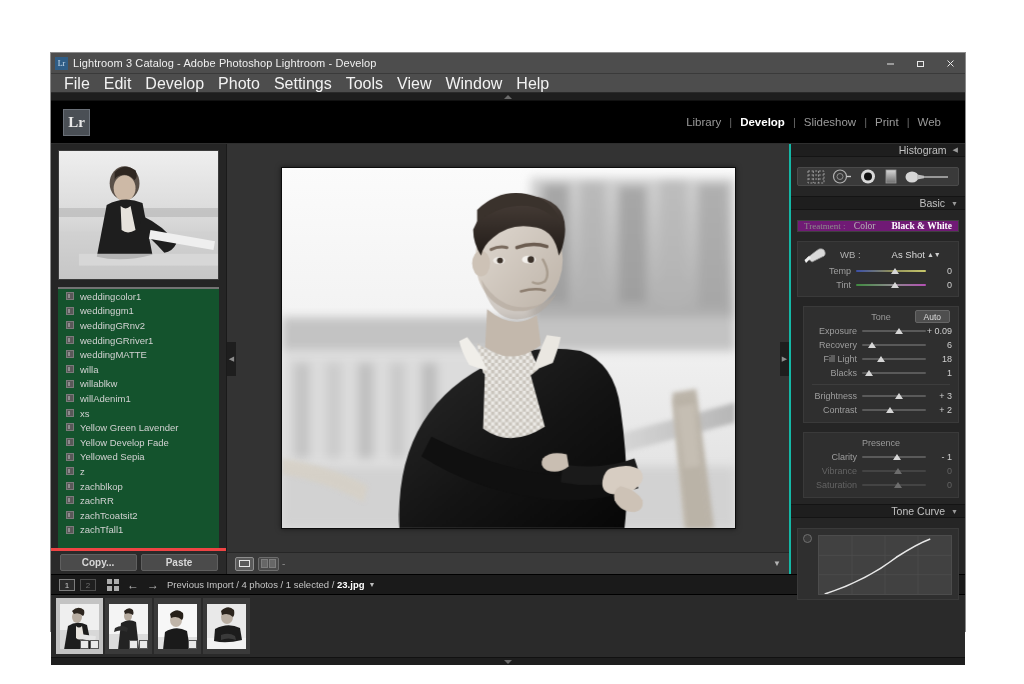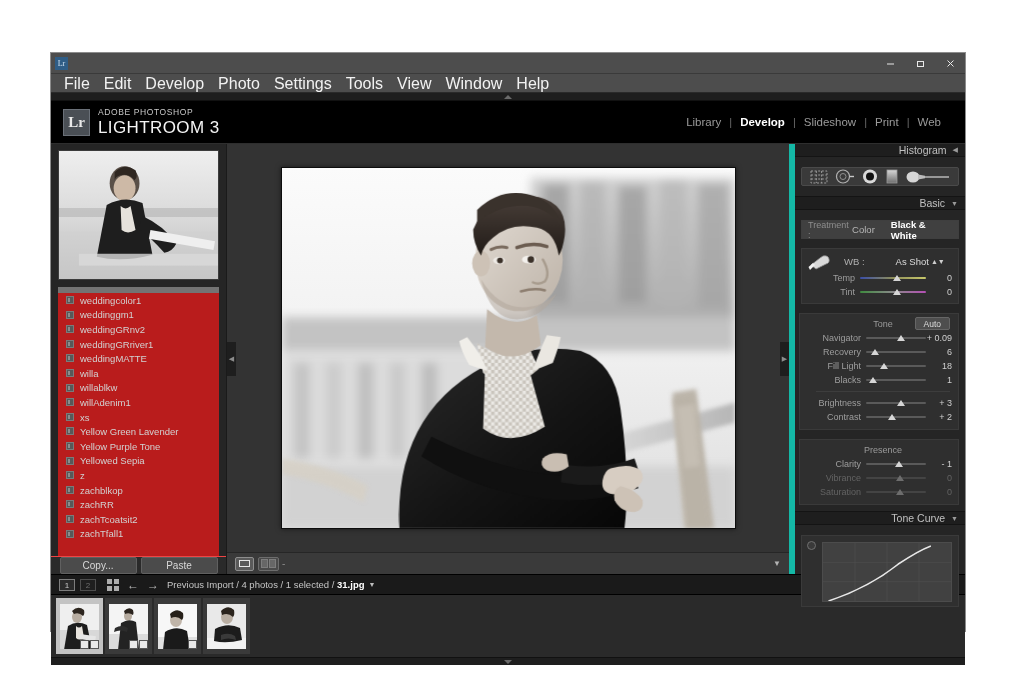--- a/index.html
+++ b/index.html
@@ -120,43 +120,43 @@
   .nav-zoom { color: #6f6f6f; font-size: 8px; letter-spacing: .3px; }
   .nav-zoom.active { color: #e4e4e4; font-weight: bold; }
   .nav-stepper { color: #9a9a9a; font-size: 7px; margin-left: 1px; }
 
   .nav-preview {
     margin: 6px 7px 7px 7px; height: 130px;
     background: #111; border: 1px solid #3c3c3c;
     overflow: hidden; position: relative;
   }
   .preset-list {
-    flex: 1; background: #b91c1c;
-    border-top: 6px solid #737373;
+    flex: 1; background: #14532d;
+    border-top: 2px solid #737373;
     margin: 0 7px; overflow: hidden; position: relative;
   }
   .preset-row {
     height: 14.6px; display: flex; align-items: center;
     padding-left: 22px; position: relative;
   }
   .preset-ico {
     position: absolute; left: 8px; top: 3px;
     width: 8px; height: 8px;
     border: 1px solid #7b7b7b; background: #585858;
   }
   .preset-ico::before {
     content:''; position:absolute; left:1px; top:1px;
     width:2px; height:4px; background:#8d8d8d;
   }
   .preset-name { color: #d2d2d2; font-size: 9.5px; }
 
   .left-bottom {
-    height: 18px; background: #2a2a2a;
+    height: 26px; background: #2a2a2a;
     display: flex; align-items: center; justify-content: center;
-    gap: 4px; border-top: 1px solid #ef4444;
+    gap: 4px; border-top: 3px solid #ef4444; font-weight: bold;
   }
   .lr-btn {
     height: 17px; background: #4b4b4b;
     border: 1px solid #606060; border-radius: 2px;
     color: #d8d8d8; font-size: 10px;
     display: flex; align-items: center; justify-content: center;
   }
   .left-bottom .lr-btn { width: 77px; }
 
   
@@ -195,21 +195,21 @@
     display:flex; align-items:center; justify-content:center; gap:1px;
     margin-right: 3px;
   }
   .tb-ico2 b { display:block; width:7px; height:9px; background:#676767; border:1px solid #7d7d7d; }
   .tb-dash { color:#8a8a8a; font-size: 10px; }
   .tb-right { margin-left:auto; color:#b4b4b4; font-size:8px; }
 
   
   .right-panel {
     width: 176px; background: #252525;
-    border-left: 6px solid #14b8a6;
+    border-left: 2px solid #14b8a6;
     display: flex; flex-direction: column; gap: 6px;
   }
   .rp-head {
     height: 17px; background: #1e1e1e;
     display: flex; align-items: center; justify-content: flex-end;
     padding: 0 7px; border-bottom: 1px solid #141414;
   }
   .rp-head .ptitle { color: #c0c0c0; font-size: 10.5px; }
   .rp-head .tri { color: #9a9a9a; font-size: 7px; margin-left: 6px; }
   .toolstrip {
@@ -224,22 +224,22 @@
     height: 16px; background: #1e1e1e;
     display: flex; align-items: center; justify-content: flex-end;
     padding: 0 7px;
     border-top: 1px solid #141414; border-bottom: 1px solid #141414;
   }
   .sec-head .stitle { color: #c0c0c0; font-size: 10.5px; }
   .sec-head .tri { color: #9a9a9a; font-size: 7px; margin-left: 6px; }
 
   .treat-row {
     height: 19px; margin: 4px 6px 0 6px;
-    background: #404040; border: 1px solid #3f3f3f;
-    display: flex; align-items: center; padding: 0 6px;
+    background: #701a75; border: 1px solid #3f3f3f;
+    display: flex; align-items: center; padding: 0 6px; font-family: Liberation Serif, serif;
   }
   .treat-lbl { color: #8d8d8d; font-size: 9px; }
   .treat-opt { color: #b6b6b6; font-size: 9.5px; margin-left: auto; }
   .treat-opt.active { color: #ffffff; font-weight: bold; margin-left: 16px; }
 
   .wb-block { margin: 3px 6px 0 6px; background: #2f2f2f; border: 1px solid #3a3a3a; padding: 3px 0 4px 0; }
   .wb-row { height: 19px; display: flex; align-items: center; padding: 0 6px; position: relative; }
   .wb-eyedrop { position:absolute; left: 4px; top: 2px; }
   .wb-lbl { color: #b0b0b0; font-size: 9.5px; margin-left: 36px; }
   .wb-val { color: #dcdcdc; font-size: 9.5px; margin-left: 31px; }
@@ -266,21 +266,21 @@
   .sl-val.dim { color: #636363; }
 
   .sub-head { height: 15px; display: flex; align-items: center; justify-content: center; position: relative; }
   .sub-head .st { color: #9a9a9a; font-size: 9px; }
   .auto-btn {
     position: absolute; right: 8px; top: 1px;
     height: 13px; padding: 0 8px; background: #4e4e4e;
     border: 1px solid #666; border-radius: 2px;
     color: #dedede; font-size: 8.5px; line-height: 12px;
   }
-  .tone-block { margin: 3px 6px 0 4px; background: #2f2f2f; border: 1px solid #3a3a3a; padding: 2px 0 5px 8px; }
+  .tone-block { margin: 3px 6px 0 12px; background: #2f2f2f; border: 1px solid #3a3a3a; padding: 2px 0 5px 0; }
   .divider { height: 1px; background: #3d3d3d; margin: 4px 8px; }
 
   .tc-wrap { margin: 4px 6px; background: #2f2f2f; border: 1px solid #3a3a3a; padding: 6px; position: relative; height: 72px; }
   .tc-dot { position:absolute; left:5px; top:5px; width:9px; height:9px; border-radius:50%; border:1px solid #707070; background:#3a3a3a; }
   .tc-graph { margin-left: 14px; height: 60px; background: #414141; border: 1px solid #4c4c4c; position: relative; overflow: hidden; }
 
   .right-bottom {
     height: 26px; background: #2a2a2a;
     display: flex; align-items: center; justify-content: center;
     gap: 4px; border-top: 1px solid #1c1c1c;
@@ -345,20 +345,21 @@
   }
 </style>
 </head>
 <body>
 
 <div id="app">
   <div class="win">
 
     <div class="titlebar">
       <div class="title-badge">Lr</div>
+      <div class="title-text">Lightroom 3 Catalog - Adobe Photoshop Lightroom - Develop</div>
       <div class="win-ctrls">
         <div class="win-btn">
           <svg width="11" height="11" viewBox="0 0 11 11">
               <line x1="2" y1="6" x2="9" y2="6" stroke="#e8e8e8" stroke-width="1"></line>
             </svg>
         </div>
         <div class="win-btn">
           <svg width="11" height="11" viewBox="0 0 11 11">
               <rect x="2.5" y="3.5" width="6" height="5" fill="none" stroke="#e8e8e8" stroke-width="1"></rect>
             </svg>
@@ -390,24 +391,20 @@
         <div class="strip-handle">
           <svg width="26" height="6" viewBox="0 0 26 6">
               <polygon points="13,1 17,5 9,5" fill="#6a6a6a"></polygon>
             </svg>
         </div>
       </div>
 
       <div class="lr-header">
         <div class="logo-wrap">
           <div class="logo-badge">Lr</div>
-          <div class="logo-txt">
-            <span class="logo-sub">ADOBE PHOTOSHOP</span>
-            <span class="logo-main">LIGHTROOM 3</span>
-          </div>
         </div>
         <div class="modules">
           <div class="module">Library</div>
           <div class="module-sep">|</div>
           <div class="module active">Develop</div>
           <div class="module-sep">|</div>
           <div class="module">Slideshow</div>
           <div class="module-sep">|</div>
           <div class="module">Print</div>
           <div class="module-sep">|</div>
@@ -482,21 +479,21 @@
             <div class="preset-row">
               <span class="preset-ico"></span>
               <span class="preset-name">xs</span>
             </div>
             <div class="preset-row">
               <span class="preset-ico"></span>
               <span class="preset-name">Yellow Green Lavender</span>
             </div>
             <div class="preset-row">
               <span class="preset-ico"></span>
-              <span class="preset-name">Yellow Purple Tone</span>
+              <span class="preset-name">Yellow Develop Fade</span>
             </div>
             <div class="preset-row">
               <span class="preset-ico"></span>
               <span class="preset-name">Yellowed Sepia</span>
             </div>
             <div class="preset-row">
               <span class="preset-ico"></span>
               <span class="preset-name">z</span>
             </div>
             <div class="preset-row">
@@ -751,21 +748,21 @@
             </div>
           </div>
 
           <div class="tone-block">
             <div class="sub-head">
               <span class="st">Tone</span>
               <span class="auto-btn">Auto</span>
             </div>
 
             <div class="slider-row">
-              <span class="sl-label">Navigator</span>
+              <span class="sl-label">Exposure</span>
               <span class="sl-track">
                 <span class="sl-line"></span>
                 <span class="sl-knob" style="left:51%"></span>
               </span>
               <span class="sl-val">+ 0.09</span>
             </div>
             <div class="slider-row">
               <span class="sl-label">Recovery</span>
               <span class="sl-track">
                 <span class="sl-line"></span>
@@ -869,21 +866,21 @@
         <div class="fb-num dim">2</div>
         <div class="fb-grid">
             <b></b>
             <b></b>
             <b></b>
             <b></b>
           </div>
         <div class="fb-arrow">←</div>
         <div class="fb-arrow">→</div>
         <div class="fb-path">
-          <span>Previous Import / 4 photos / 1 selected / </span><b>31.jpg</b>
+          <span>Previous Import / 4 photos / 1 selected / </span><b>23.jpg</b>
         </div>
         <span class="fb-caret">▼</span>
         <div class="fb-right">
           <span class="fb-filter-lbl">Filter :</span>
           <div class="fb-filter-box">
             <span>Filters Off</span>
             <span class="cc">▲▼</span>
           </div>
           <div class="fb-sq"></div>
         </div>

